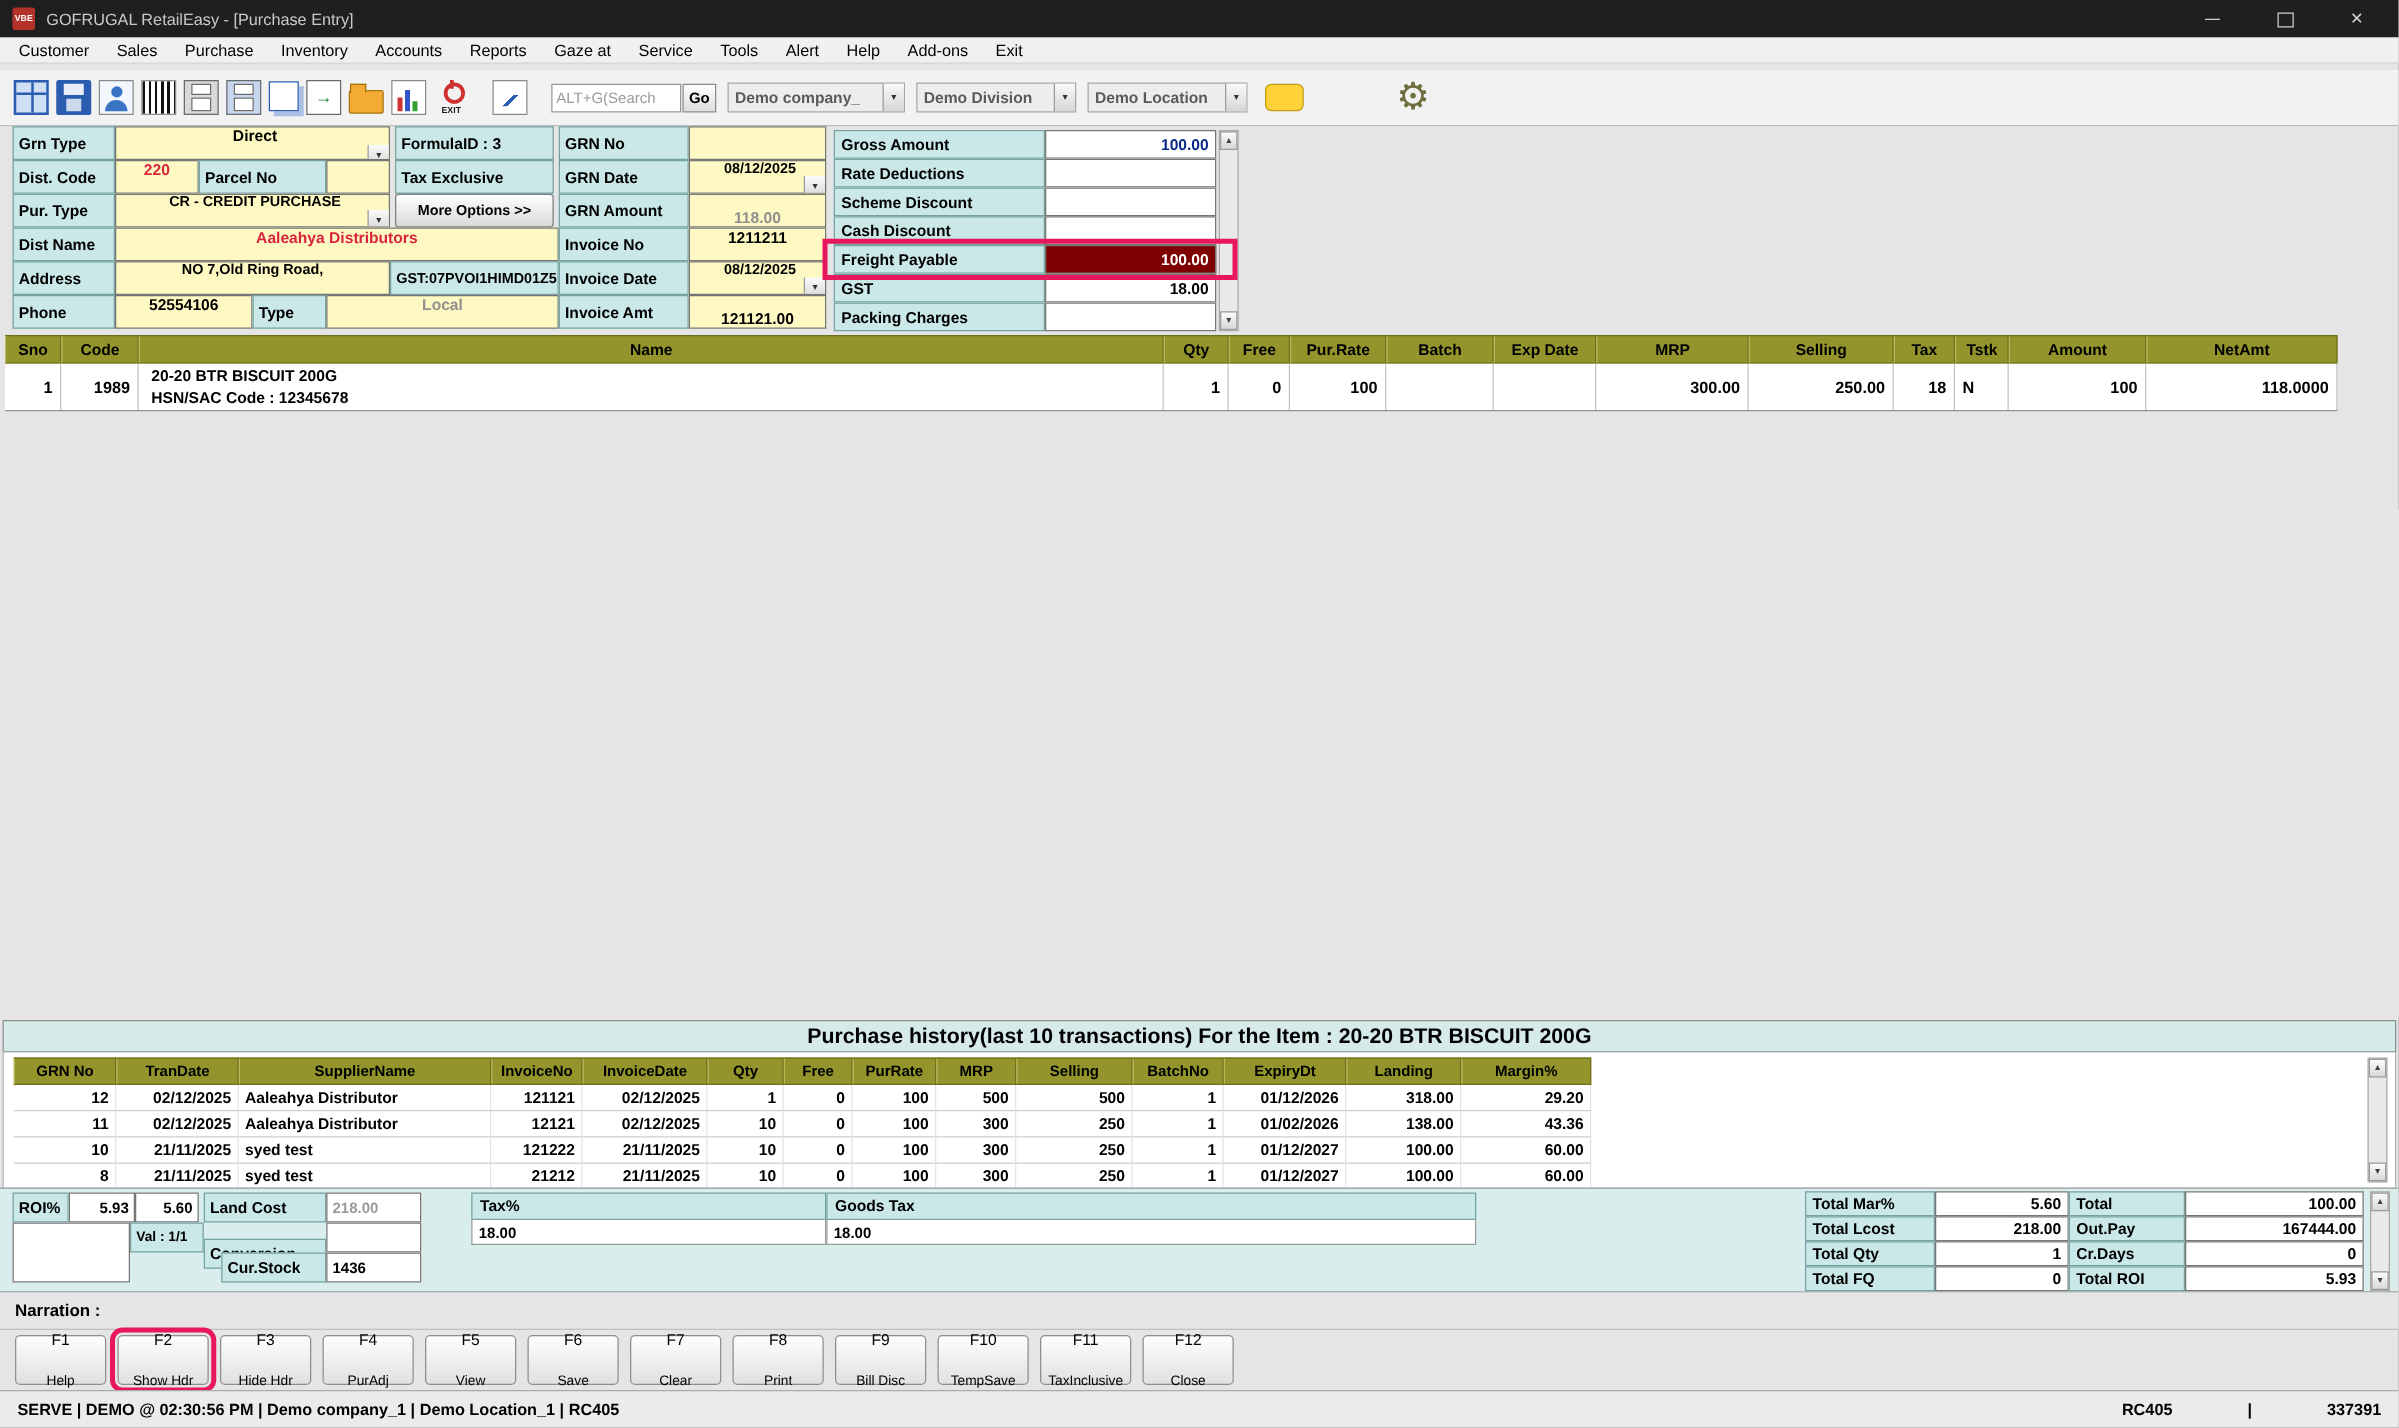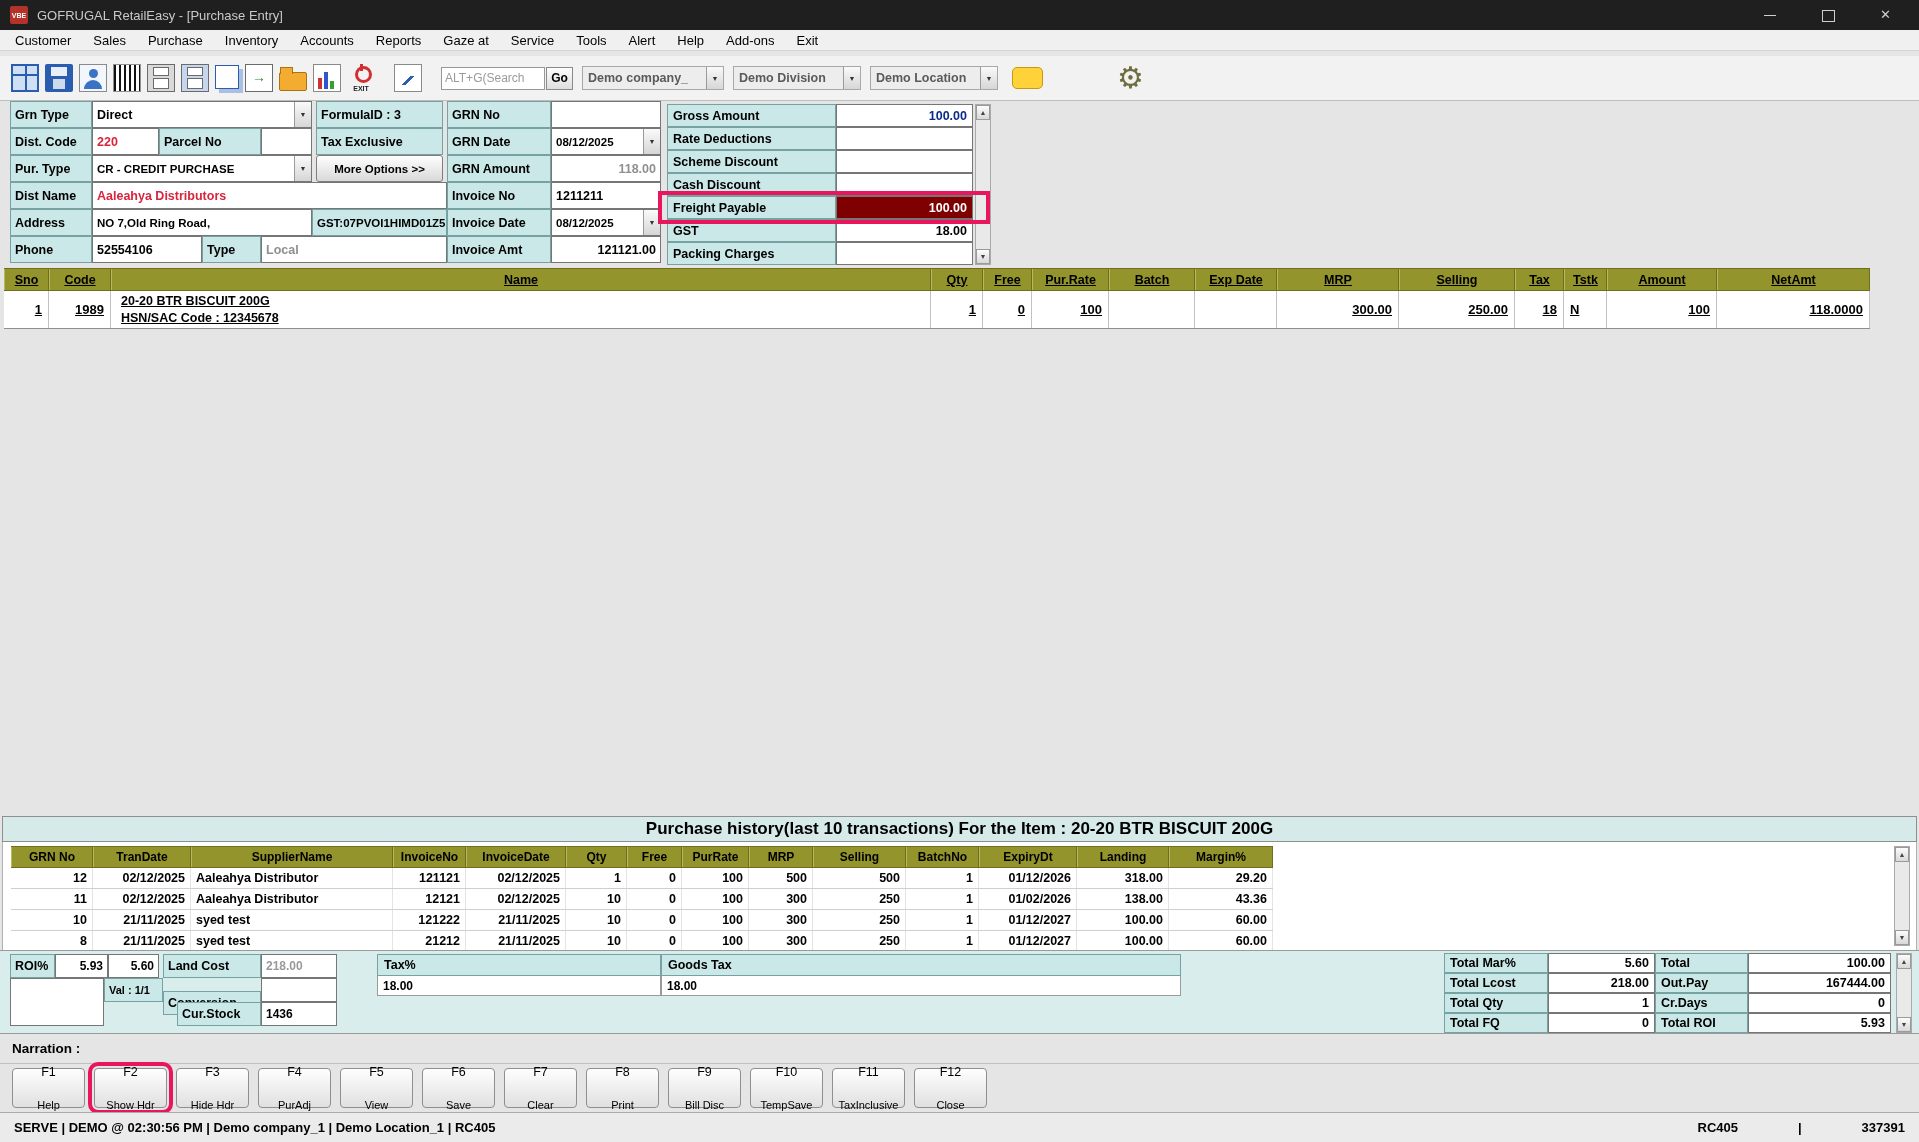--- a/index.html
+++ b/index.html
@@ -61,21 +61,21 @@
   .dd::after { content:"\25BC"; font-size:7px; color:#333; }
   .i-chat { width:31px; height:22px; background:#ffd23a; border:1px solid #c39a12; border-radius:5px; margin-left:14px; position:relative; cursor:pointer; }
   .i-chat::after { content:""; position:absolute; bottom:-6px; left:6px; border:6px solid transparent; border-top-color:#ffd23a; border-left-width:3px; border-right-width:3px; }
   .i-gear { margin-left:74px; cursor:pointer; }
   .i-gear::before { content:"\2699"; font-size:30px; color:#6e6e3e; line-height:1; }
 
   
   .form-area { position:absolute; top:101px; left:10px; }
   .form-row { display:flex; height:27px; }
   .tl { background:#cbe8e8; border:1px solid #76a2a2; font-weight:bold; font-size:12.5px; display:flex; align-items:center; padding:0 4px; color:#000; overflow:hidden; white-space:nowrap; }
-  .fld { background:#ffffff; border:1px solid #767676; font-weight:bold; font-size:12.5px; display:flex; align-items:center; padding:0 4px; overflow:hidden; white-space:nowrap; }
+  .fld { background:#fef9c3; border:1px solid #767676; font-weight:bold; font-size:12.5px; display:flex; align-items:center; padding:0 4px; overflow:hidden; white-space:nowrap;flex-direction:column; }
   .fld.sel { padding-right:0; }
   .fld.red { color:#d8243c; }
   .fld.gray { color:#8f8f8f; }
   .fld.right { justify-content:flex-end; }
   .fld.small { font-size:11.5px; } .w51{width:51px} .w59{width:59px} .w67{width:67px}
   .w82{width:82px} .w102{width:102px} .w104{width:104px}
   .w110{width:110px} .w127{width:127px} .w135{width:135px} .w186{width:186px} .w220{width:220px} .w355{width:355px}
   .g4{margin-left:4px}
   .mini-btn { background:linear-gradient(#fefefe,#d9d9d9); border:1px solid #7e7e7e; border-radius:3px; font-size:11.5px; font-weight:bold; display:flex; align-items:center; justify-content:center; cursor:pointer; }
 
@@ -87,21 +87,21 @@
   .charge-row.hl .charge-value { background:#7e0000; color:#fff; }
   .charge-value.navy { color:#0a2a8a; }
   .vscroll { width:16px; margin-left:2px; background:#e9e9e9; border:1px solid #aaa; display:flex; flex-direction:column; }
   .sarrow { height:15px; background:linear-gradient(#fcfcfc,#d8d8d8); border:1px solid #9a9a9a; display:flex; align-items:center; justify-content:center; cursor:pointer; }
   .sarrow.up::after { content:"\25B2"; font-size:7px; color:#444; }
   .sarrow.down::after { content:"\25BC"; font-size:7px; color:#444; }
   .strack { flex:1; }
   .hl-box { position:absolute; border:4px solid #e8175d; pointer-events:none; z-index:6; }
 
   
-  .item-section { position:absolute; top:268px; left:4px; width:1866px;text-decoration:underline; }
+  .item-section { position:absolute; top:268px; left:4px; width:1866px; }
   .item-header, .item-row { display:grid; grid-template-columns:45px 62px 820px 52px 49px 77px 86px 82px 122px 116px 49px 43px 110px 153px; }
   .item-header { background:#94942c; border-top:1px solid #6e6e1c; border-bottom:1px solid #6e6e1c; }
   .ith { height:21px; display:flex; align-items:center; justify-content:center; font-weight:bold; font-size:12.5px; border-right:1px solid #6e6e1c; border-left:1px solid #b9b95e; overflow:hidden; white-space:nowrap; }
   .item-row { background:#fff; border-bottom:1px solid #8f8f8f; }
   .itc { height:37px; border-right:1px solid #c2c2c2; font-weight:bold; font-size:13px; display:flex; align-items:center; padding:0 6px; overflow:hidden; white-space:nowrap; }
   .itc.num { justify-content:flex-end; }
   .itc.name { flex-direction:column; align-items:flex-start; justify-content:center; padding-left:10px; font-size:12.5px; line-height:1.3; }
 
   
   .history-title { position:absolute; top:816px; left:2px; right:2px; height:26px; background:#d6eaea; border:1px solid #8f8f8f; display:flex; align-items:center; justify-content:center; font-weight:bold; font-size:17px; }

